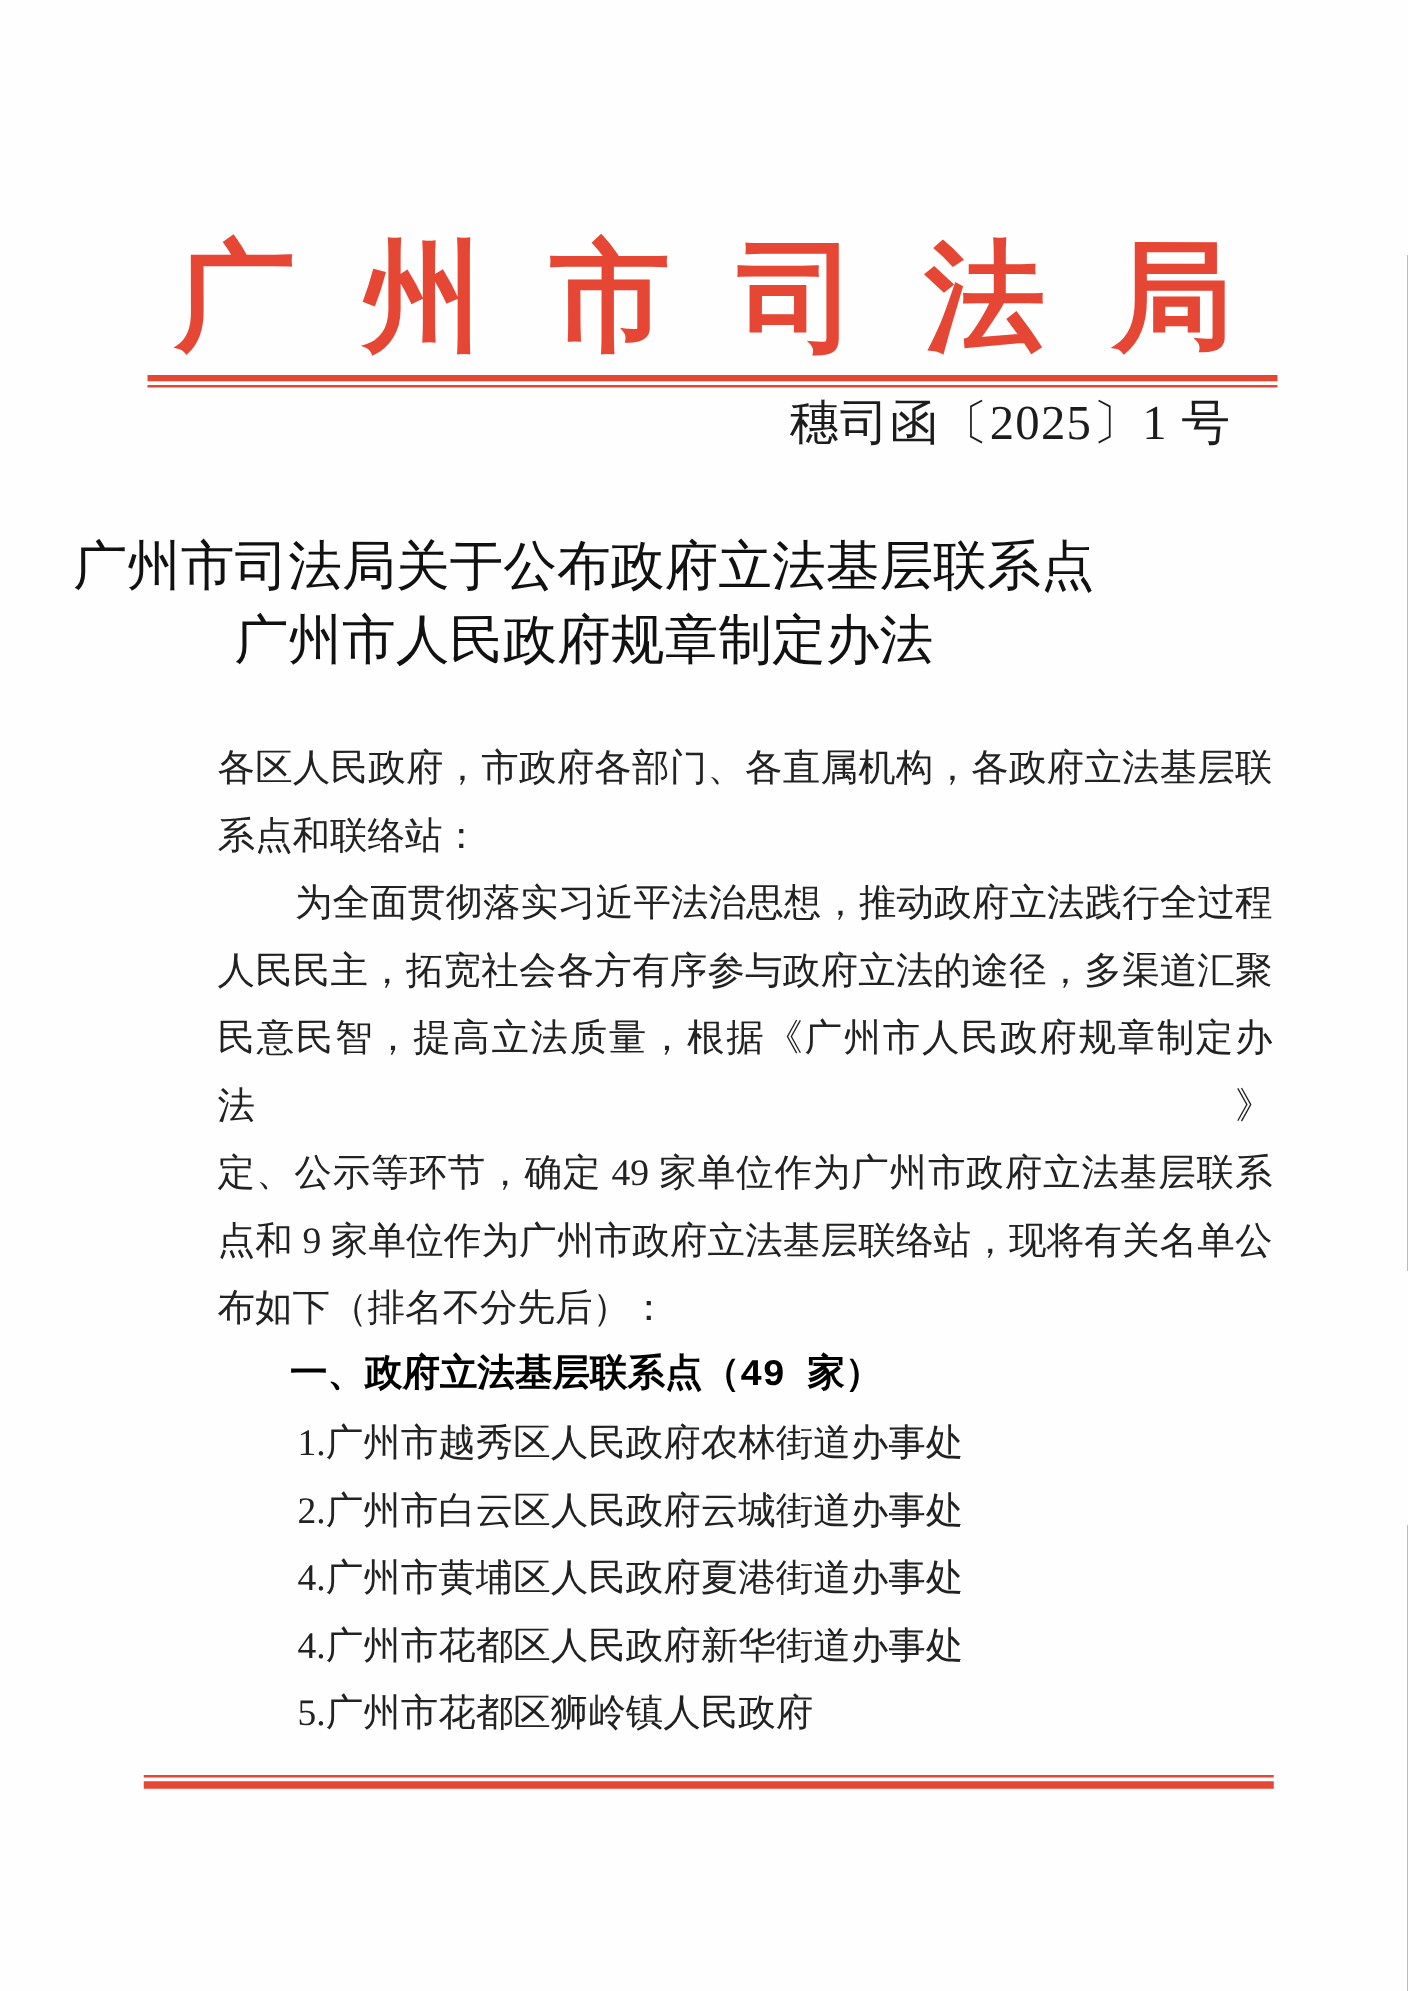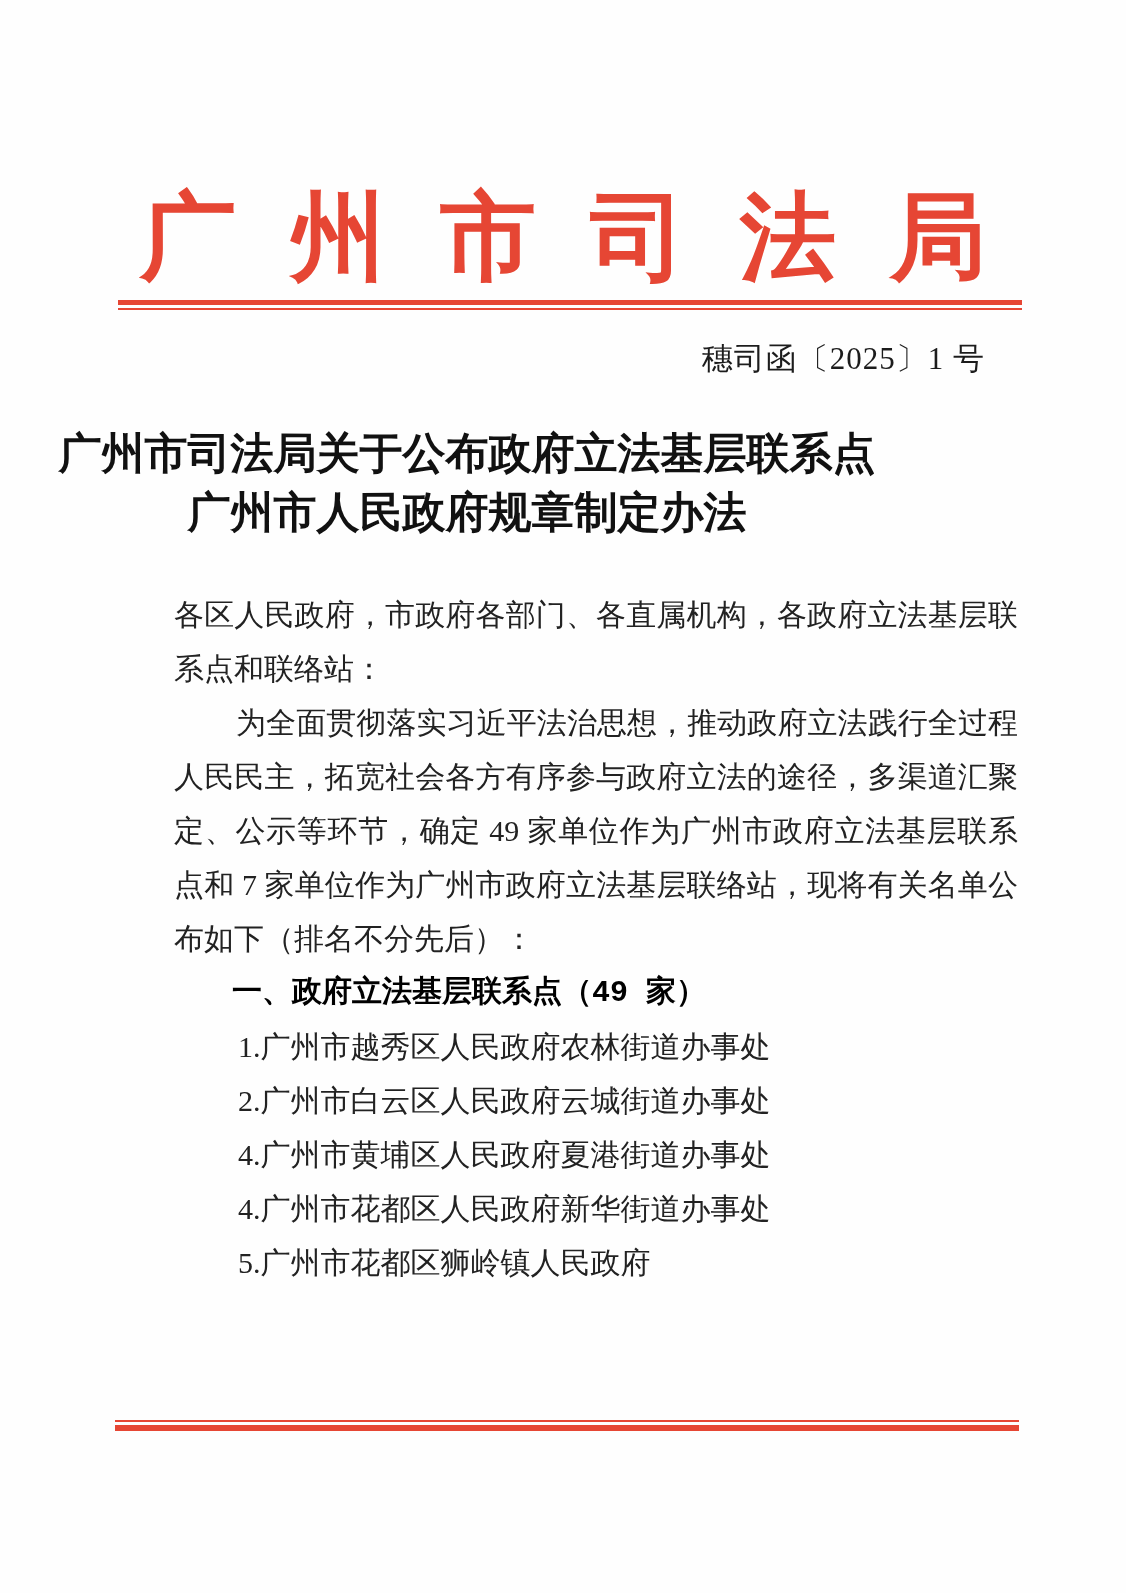--- a/index.html
+++ b/index.html
@@ -24,28 +24,28 @@
     font-size:96px;line-height:1.08;font-weight:bold;
     font-family:"Liberation Serif","DejaVu Serif",serif;
   }
   .agency span{display:block;}
   .header-rule{position:absolute;left:118px;top:300px;width:904px;}
   .header-rule .thick{height:5px;background:var(--accent);}
   .header-rule .gap{height:3px;}
   .header-rule .thin{height:2px;background:var(--accent);}
   
   .doc-number{
-    position:absolute;right:141px;top:340px;
-    font-size:31px;line-height:38px;
+    position:absolute;right:141px;top:320px;
+    font-size:39px;line-height:38px;
     letter-spacing:1px;
   }
   
   .title{
     position:absolute;left:0;top:424px;width:934px;
-    text-align:center;font-weight:bold;
+    text-align:center;font-weight:normal;
     font-size:43px;line-height:59px;
     color:#111;
   }
   
   .body{
     position:absolute;left:154px;top:588px;width:844px;
     font-size:30px;line-height:54px;
     color:#222;
   }
   .line{width:100%;margin-left:20px;}
@@ -91,22 +91,23 @@
     <div>广州市人民政府规章制定办法</div>
   </div>
 
   <div class="body">
 
     <div class="line fill">各区人民政府，市政府各部门、各直属机构，各政府立法基层联</div>
     <div class="line plain">系点和联络站：</div>
 
     <div class="line fill indent">为全面贯彻落实习近平法治思想，推动政府立法践行全过程</div>
     <div class="line fill">人民民主，拓宽社会各方有序参与政府立法的途径，多渠道汇聚</div>
+    <div class="line fill">民意民智，提高立法质量，根据《广州市人民政府规章制定办法》</div>
     <div class="line fill">定、公示等环节，确定 49 家单位作为广州市政府立法基层联系</div>
-    <div class="line fill">点和 7 家单位作为广州市政府立法基层联络站，现将有关名单公</div>
+    <div class="line fill">点和 9 家单位作为广州市政府立法基层联络站，现将有关名单公</div>
     <div class="line plain">布如下（排名不分先后）：</div>
 
     <div class="line plain heading">一、政府立法基层联系点（49 家）</div>
 
     <div class="line plain list-item">1.广州市越秀区人民政府农林街道办事处</div>
     <div class="line plain list-item">2.广州市白云区人民政府云城街道办事处</div>
     <div class="line plain list-item">4.广州市黄埔区人民政府夏港街道办事处</div>
     <div class="line plain list-item">4.广州市花都区人民政府新华街道办事处</div>
     <div class="line plain list-item">5.广州市花都区狮岭镇人民政府</div>
   </div>

